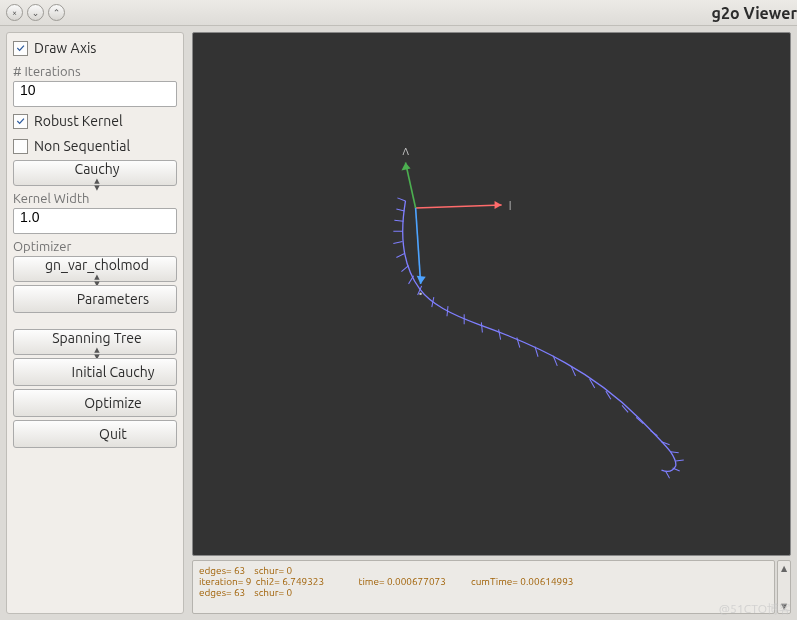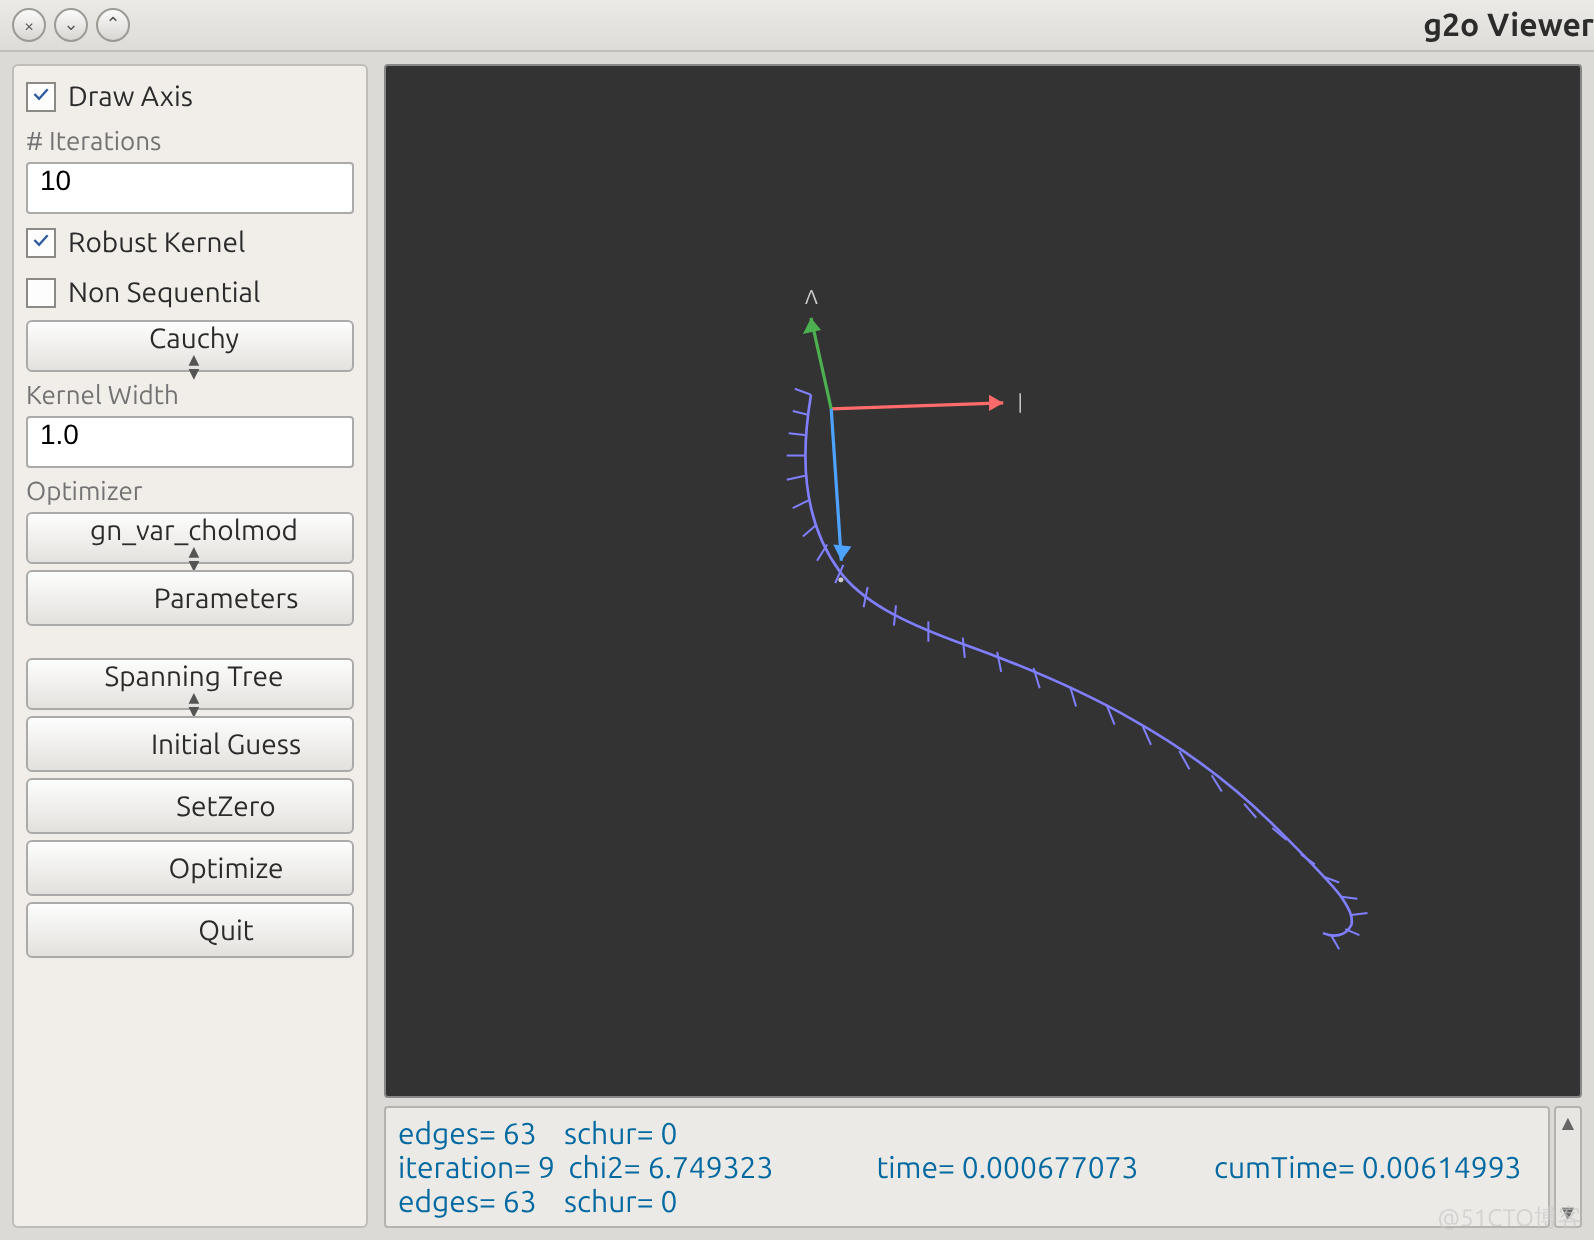--- a/index.html
+++ b/index.html
@@ -101,21 +101,21 @@
     border-radius: 2px;
   }
   .status-wrap {
     display: flex; gap: 2px;
   }
   .status {
     flex: 1;
     background: #eceae6;
     border: 1px solid #b5b3ae;
     padding: 4px 6px;
-    font-size: 15px; color: #0369a1;
+    font-size: 10px; color: #a16207;
     white-space: pre; overflow: hidden;
     font-family: "Ubuntu", sans-serif;
     min-height: 54px;
     border-radius: 2px;
   }
   .scrollbar {
     width: 14px; border: 1px solid #b5b3ae; background: #e8e6e2;
     display: flex; flex-direction: column; justify-content: space-between;
     border-radius: 2px;
   }
@@ -197,22 +197,21 @@
     <div class="gap"></div>
 
     <div class="select">
       <span>Spanning Tree</span>
       <span class="arrows">
           <span>▲</span>
           <span>▼</span>
         </span>
     </div>
 
-    <div class="button">Initial Guess</div>
-    <div class="button">SetZero</div>
+    <div class="button">Initial Cauchy</div>
     <div class="button">Optimize</div>
     <div class="button">Quit</div>
   </div>
 
   <div class="main">
     <div class="viewport">
       <svg width="100%" height="100%" viewBox="0 0 590 480">
 
         <g transform="translate(220,155)">
 

